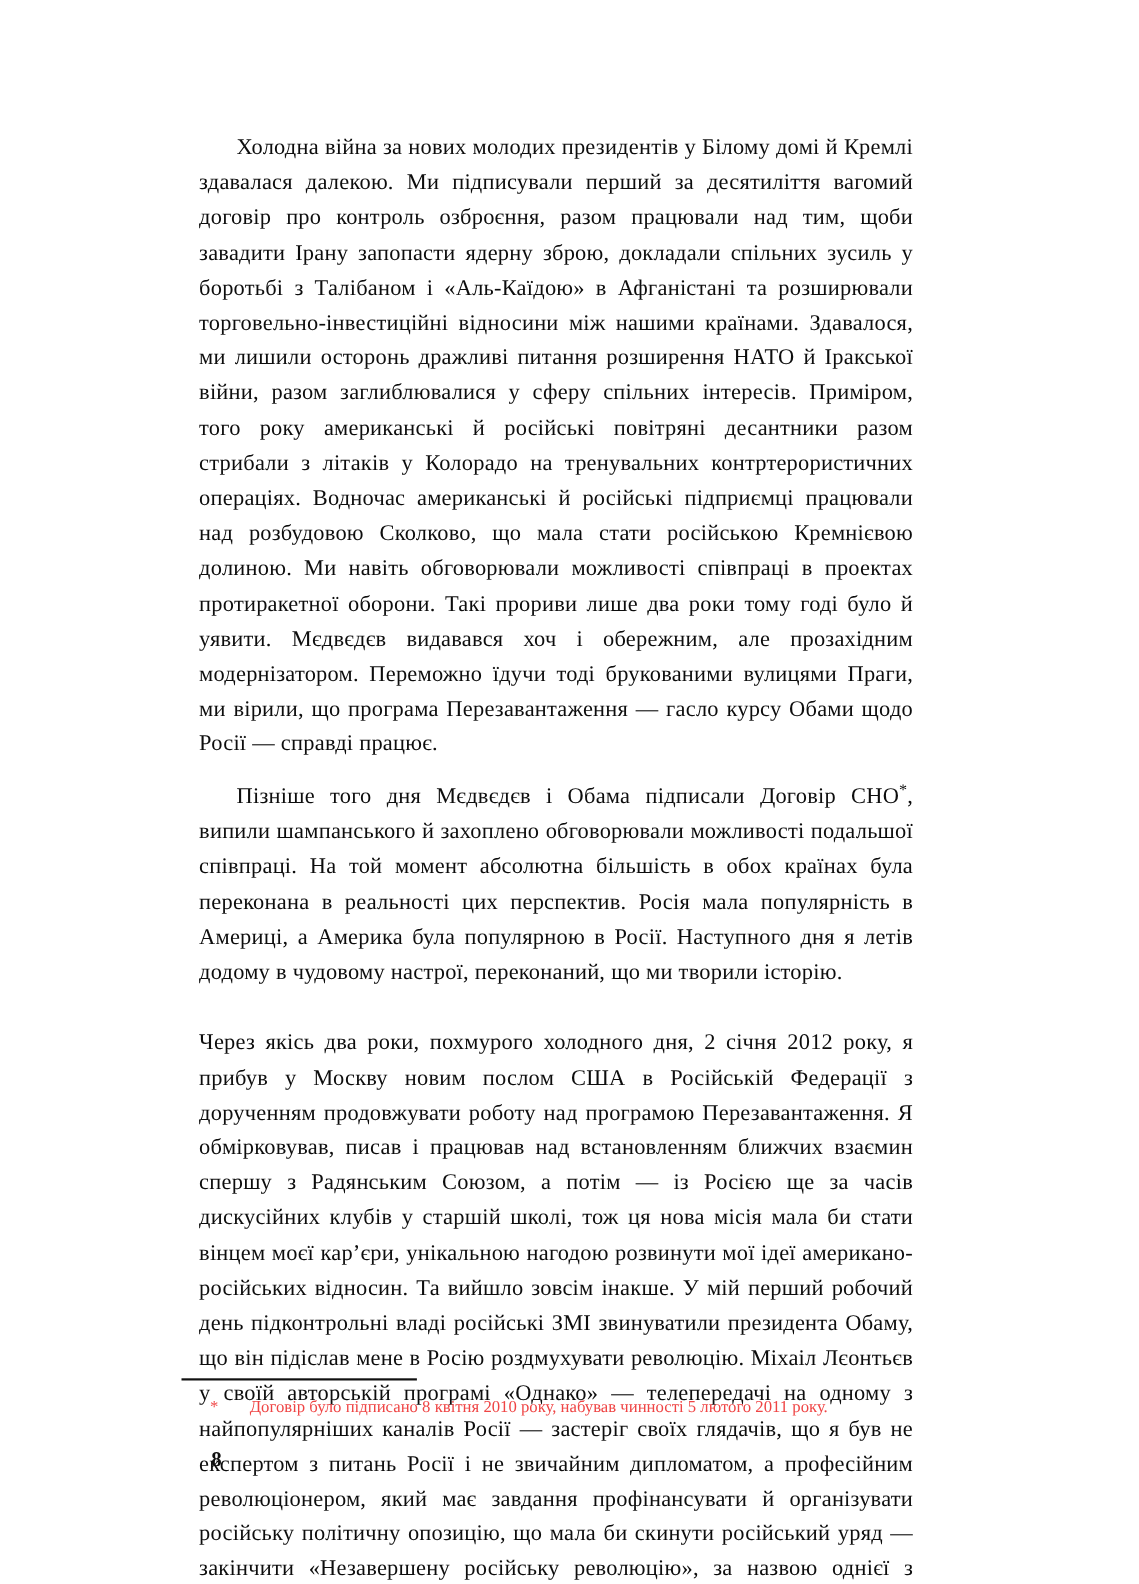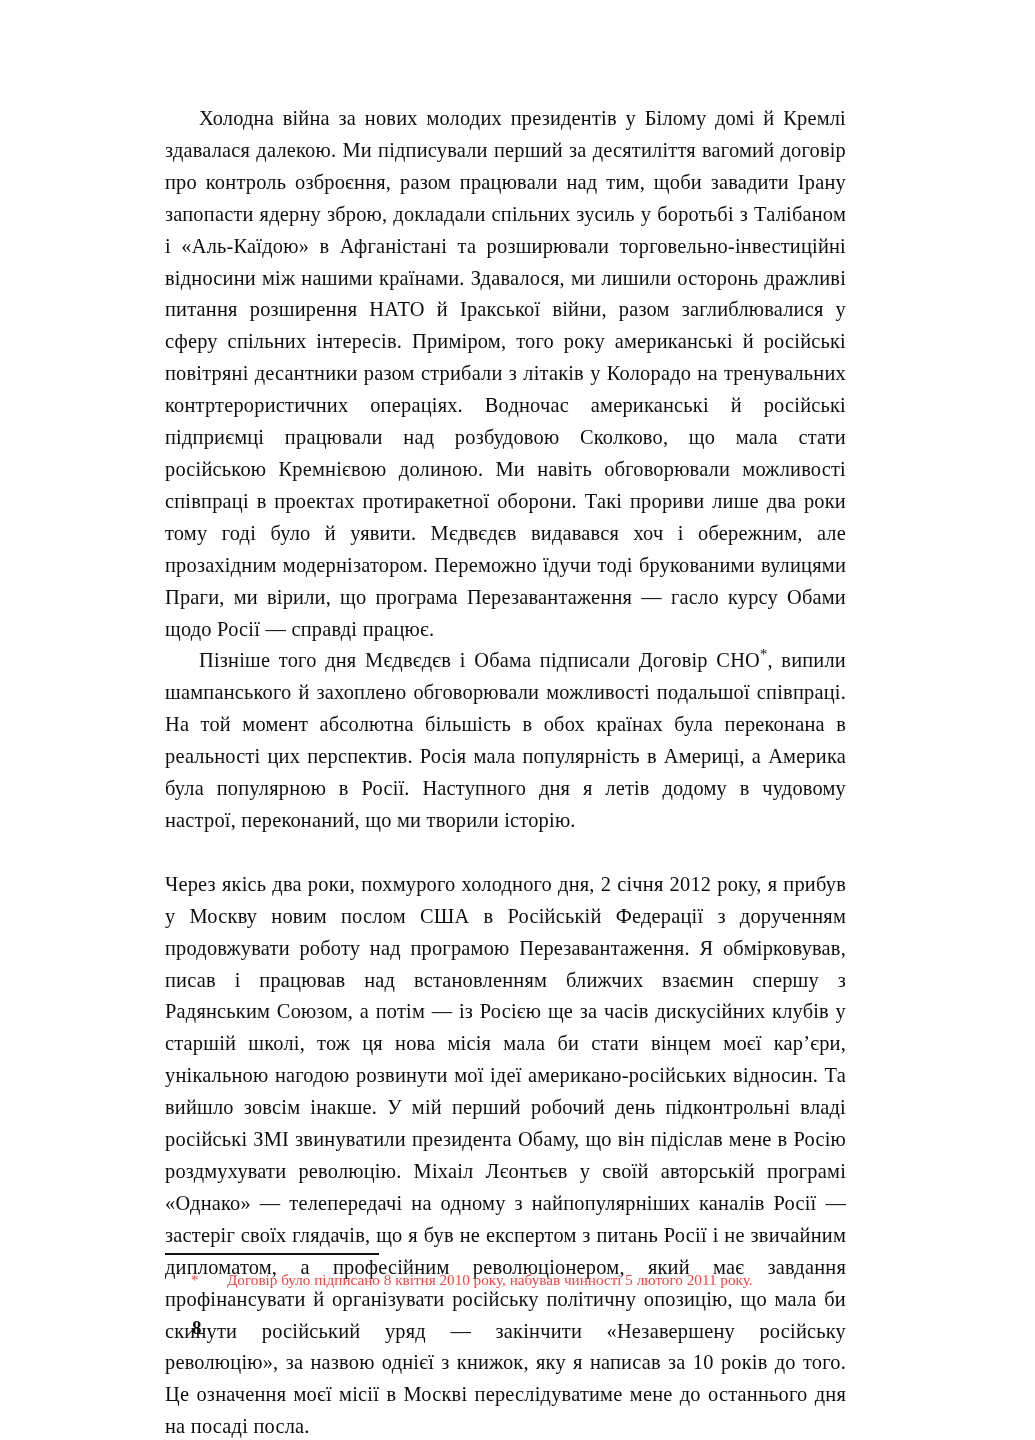--- a/index.html
+++ b/index.html
@@ -19,21 +19,21 @@
     color: #000000;
     -webkit-font-smoothing: antialiased;
   }
   .text-block {
     position: absolute;
     left: 165px;
     top: 103px;
     width: 681px;
   }
   .para {
-    margin: 0;
+    margin: 16px;
     font-size: 20.4px;
     line-height: 31.9px;
     text-align: justify;
     text-justify: inter-word;
     hyphens: manual;
     -webkit-hyphens: manual;
     color: #0d0d0d;
     letter-spacing: 0.01em;
     word-spacing: 0.005em;
   }

